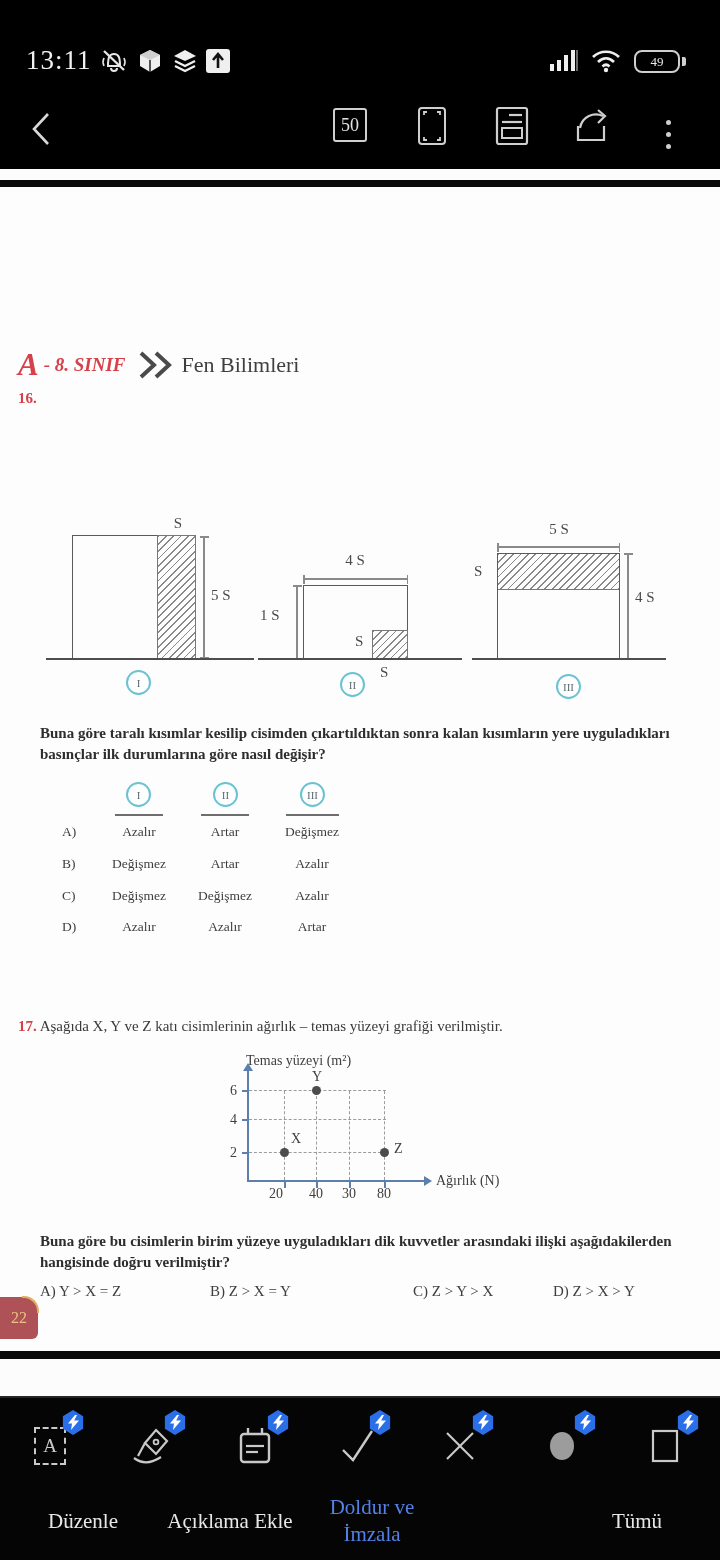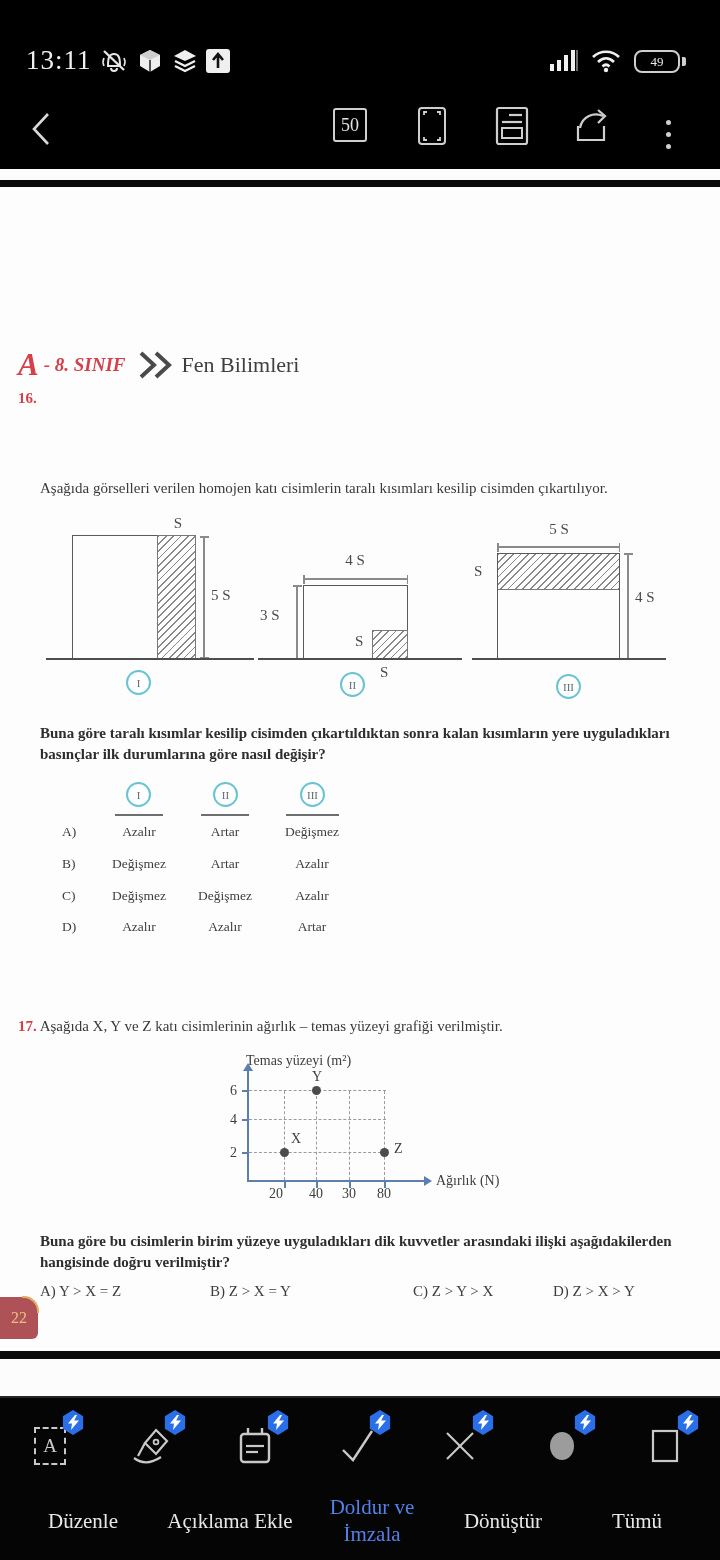--- a/index.html
+++ b/index.html
@@ -180,38 +180,37 @@
       <svg style="margin-left:12px" width="34" height="30" viewBox="0 0 34 30">
         <polyline points="3,3 16,15 3,27" fill="none" stroke="#4a4a4a" stroke-width="4"></polyline>
         <polyline points="18,3 31,15 18,27" fill="none" stroke="#4a4a4a" stroke-width="4"></polyline>
       </svg>
       <span class="doc-h-sub">Fen Bilimleri</span>
     </div>
 
     <div class="qnum" style="left:18px;top:203px">16.</div>
 
 
-    <div class="body-text" style="left:40px;top:291px;width:660px">Aşağıda görselleri verilen homojen katı cisimlerin taralı kısımları kesilip cisimden çıkartılıyor.</div>
 
     <div>
       <div class="figlab" style="left:160px;top:328px;width:36px;text-align:center">S</div>
       <div class="figrect" style="left:72px;top:348px;width:124px;height:124px"></div>
       <div class="hatch" style="left:157px;top:348px;width:39px;height:124px"></div>
       <div class="vdim" style="left:203px;top:349px;height:122px"></div>
       <div class="figlab" style="left:211px;top:400px">5 S</div>
       <div class="ground" style="left:46px;top:471px;width:208px"></div>
       <div class="roman" style="left:126px;top:483px">I</div>
     </div>
 
     <div>
       <div class="figlab" style="left:330px;top:365px;width:50px;text-align:center">4 S</div>
       <div class="hdim" style="left:303px;top:391px;width:105px"></div>
       <div class="figrect" style="left:303px;top:398px;width:105px;height:75px"></div>
       <div class="vdim" style="left:296px;top:398px;height:74px"></div>
-      <div class="figlab" style="left:260px;top:420px">3 S</div>
+      <div class="figlab" style="left:260px;top:420px">1 S</div>
       <div class="hatch" style="left:372px;top:443px;width:36px;height:30px"></div>
       <div class="figlab" style="left:355px;top:446px">S</div>
       <div class="ground" style="left:258px;top:471px;width:204px"></div>
       <div class="figlab" style="left:380px;top:477px">S</div>
       <div class="roman" style="left:340px;top:485px">II</div>
     </div>
 
     <div>
       <div class="figlab" style="left:533px;top:334px;width:52px;text-align:center">5 S</div>
       <div class="hdim" style="left:497px;top:359px;width:123px"></div>
@@ -401,19 +400,18 @@
       <div class="badge">
         <svg width="11" height="15" viewBox="0 0 11 15">
             <polygon points="7,0 0,8.5 4,8.5 3,15 11,5.5 6.2,5.5 9,0" fill="#fff"></polygon>
           </svg>
       </div>
     </div>
 
     <div class="btab" style="left:17px;width:132px">Düzenle</div>
     <div class="btab active" style="left:307px;width:130px">Doldur ve İmzala</div>
     <div class="btab" style="left:160px;width:140px">Açıklama Ekle</div>
-    <div class="btab" style="left:457px;width:92px;overflow-wrap:anywhere">Dönüştür</div>
     <div class="btab" style="left:572px;width:130px">Tümü</div>
 
     <div class="homebar"></div>
   </div>
 
 </div>
 
 </body></html>

